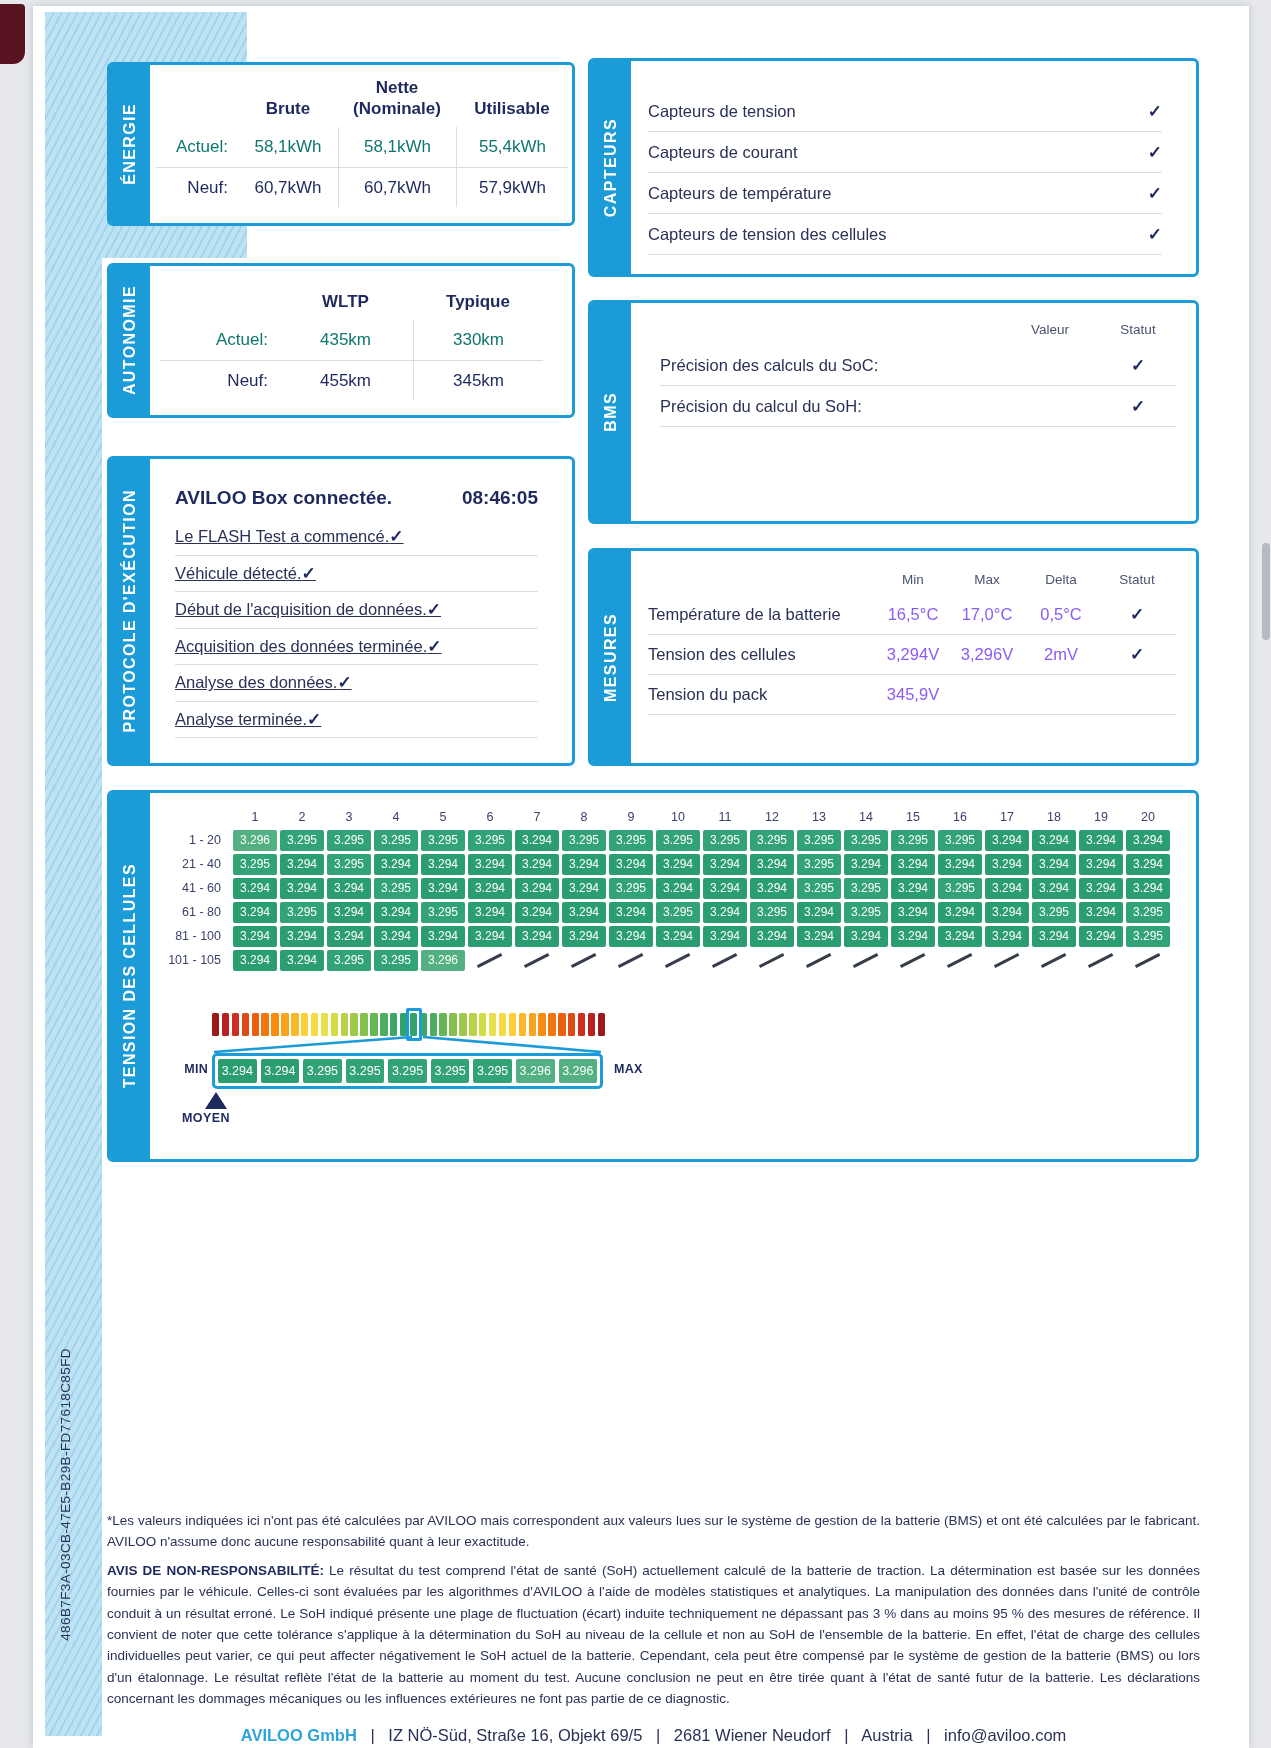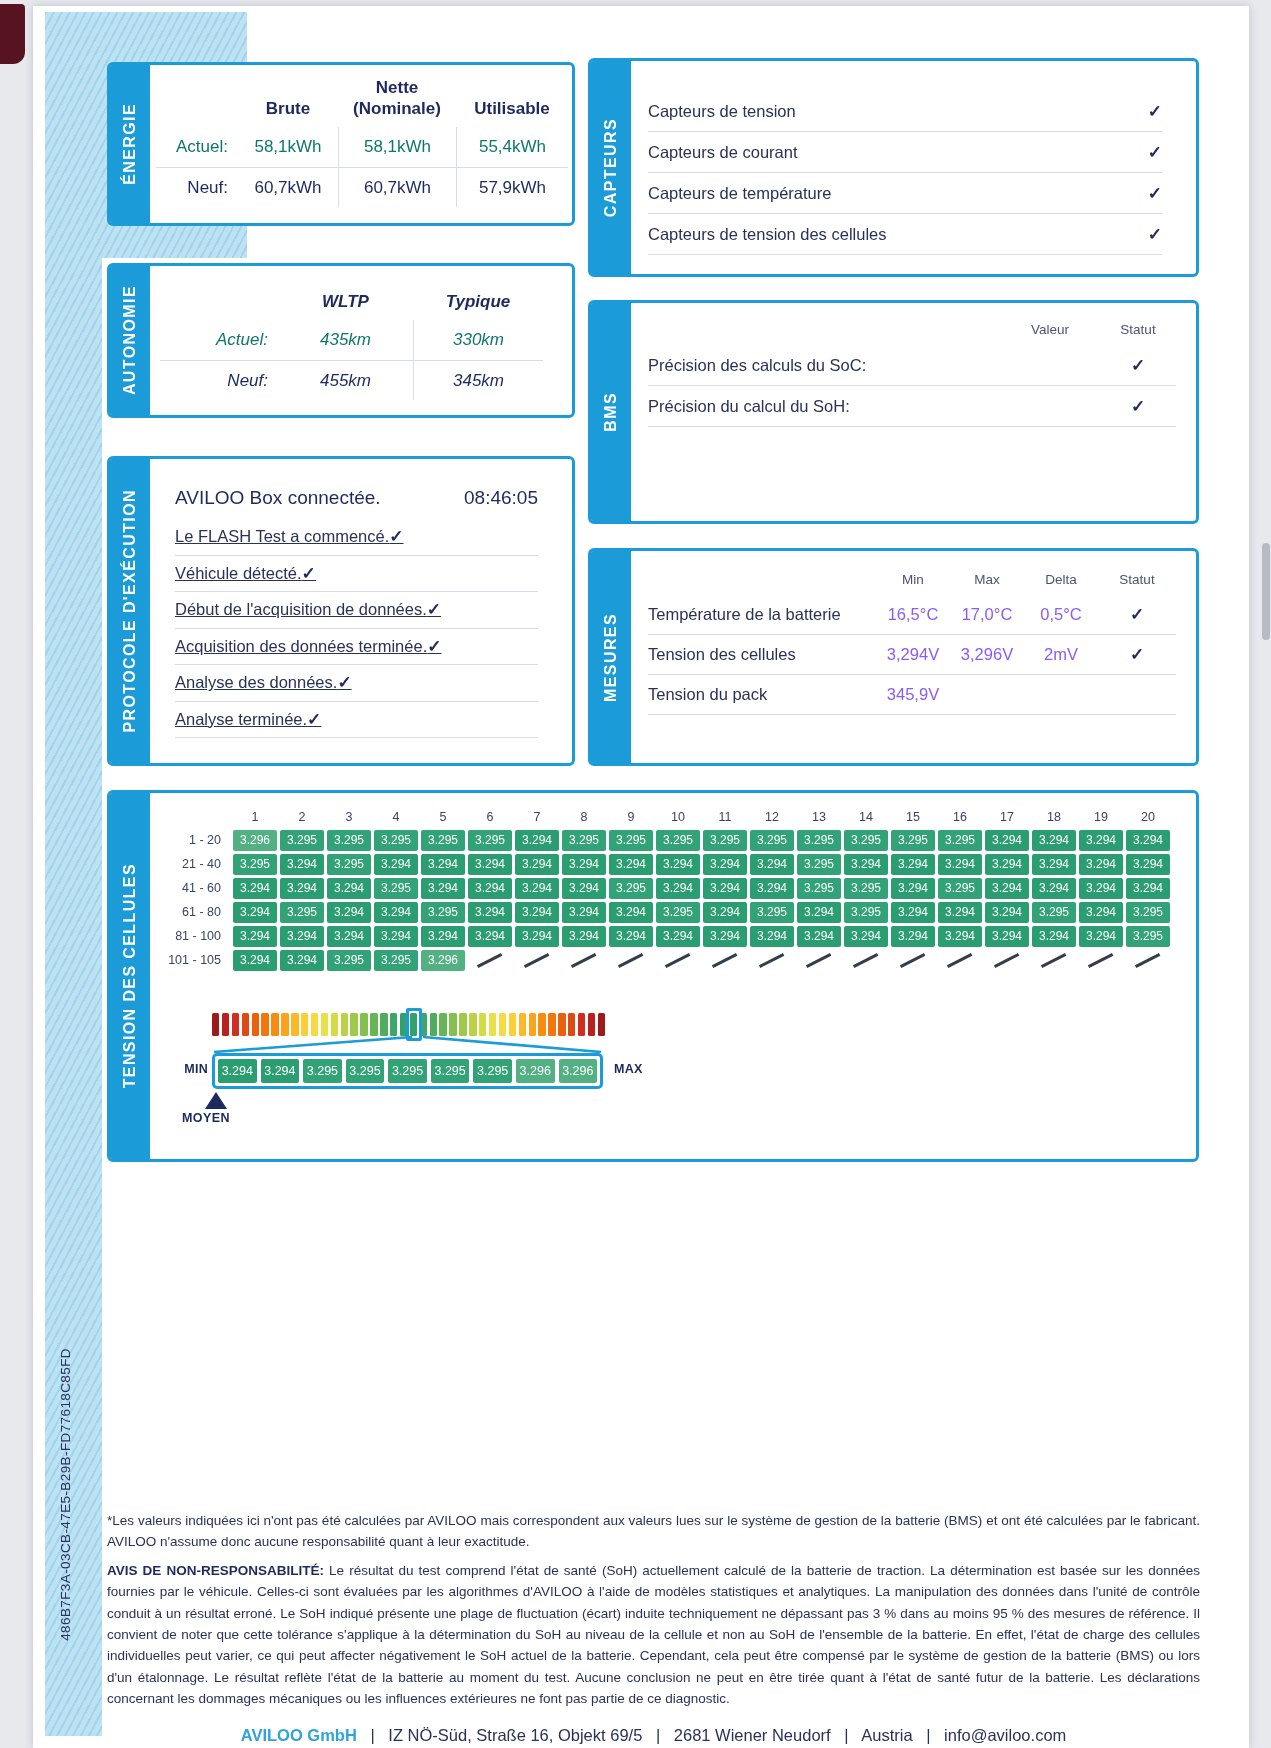--- a/index.html
+++ b/index.html
@@ -21,38 +21,38 @@
 
   #box-energie{left:107px;top:62px;width:468px;height:164px;}
   #box-autonomie{left:107px;top:263px;width:468px;height:155px;}
   #box-protocole{left:107px;top:456px;width:468px;height:310px;}
   #box-capteurs{left:588px;top:58px;width:611px;height:219px;}
   #box-bms{left:588px;top:300px;width:611px;height:224px;}
   #box-mesures{left:588px;top:548px;width:611px;height:218px;}
   #box-tension{left:107px;top:790px;width:1092px;height:372px;}
 
   .e-grid{display:grid;grid-template-columns:82px 100px 118px 112px;padding:18px 0 0 6px;}
-  .a-grid{display:grid;grid-template-columns:118px 135px 130px;padding:24px 8px 0 10px;font-style:italic;}
+  .a-grid{display:grid;grid-template-columns:118px 135px 130px;padding:24px 8px 0 10px;}
   .hcell{display:flex;flex-direction:column;justify-content:flex-end;text-align:center;font-weight:700;font-size:17px;line-height:1.25;color:#1e2a5e;height:44px;padding-bottom:8px;}
   .a-grid .hcell{height:30px;}
   .rlabel{text-align:right;padding-right:10px;font-size:17px;height:40px;line-height:40px;color:#1e2a5e;}
   .vcell{text-align:center;font-size:17px;height:40px;line-height:40px;color:#1e2a5e;}
   .blue{color:#0f766e;}
   .sep{border-left:1.5px solid #d8dce3;}
   .topline{border-top:1.5px solid #d8dce3;}
 
   .proto-pad{padding:18px 34px 0 25px;}
-  .ptitle{display:flex;justify-content:space-between;align-items:center;height:42px;font-weight:400;font-size:19px;color:#1e2a5e;}
+  .ptitle{display:flex;justify-content:space-between;align-items:center;height:42px;font-weight:700;font-size:19px;color:#1e2a5e;}
   .prow{display:flex;justify-content:flex-start;align-items:center;height:36.5px;border-bottom:1.5px solid #d9dde3;text-decoration:underline;}
   .capt-pad{padding:30px 34px 0 17px;}
   .crow{display:flex;justify-content:space-between;align-items:center;height:41px;border-bottom:1.5px solid #d9dde3;}
   .itxt{font-size:16.5px;color:#2a3156;}
   .check{font-weight:700;font-size:17px;color:#1e2a5e;}
 
-  .bms-pad{padding:10px 20px 0 17px;}
+  .bms-pad{padding:10px 20px 0 17px;margin-left:12px;}
   .mes-pad{padding:12px 20px 0 17px;}
   .bhead,.mhead{display:flex;align-items:center;height:32px;font-size:13.5px;color:#4a5470;}
   .flexlab{flex:1;font-size:16.5px;color:#2a3156;}
   .brow{display:flex;align-items:center;height:41px;border-bottom:1.5px solid #d9dde3;}
   .mrow{display:flex;align-items:center;height:40px;border-bottom:1.5px solid #d9dde3;}
   .colv{width:100px;text-align:center;font-size:16.5px;color:#1e2a5e;}
   .cols{width:76px;text-align:center;}
   .mcol{width:74px;text-align:center;font-size:16.5px;color:#8b5cf6;}
   .scol{width:78px;text-align:center;}
   .bhead .colv,.bhead .cols,.mhead .mcol,.mhead .scol{font-size:13.5px;color:#4a5470;font-weight:400;}

